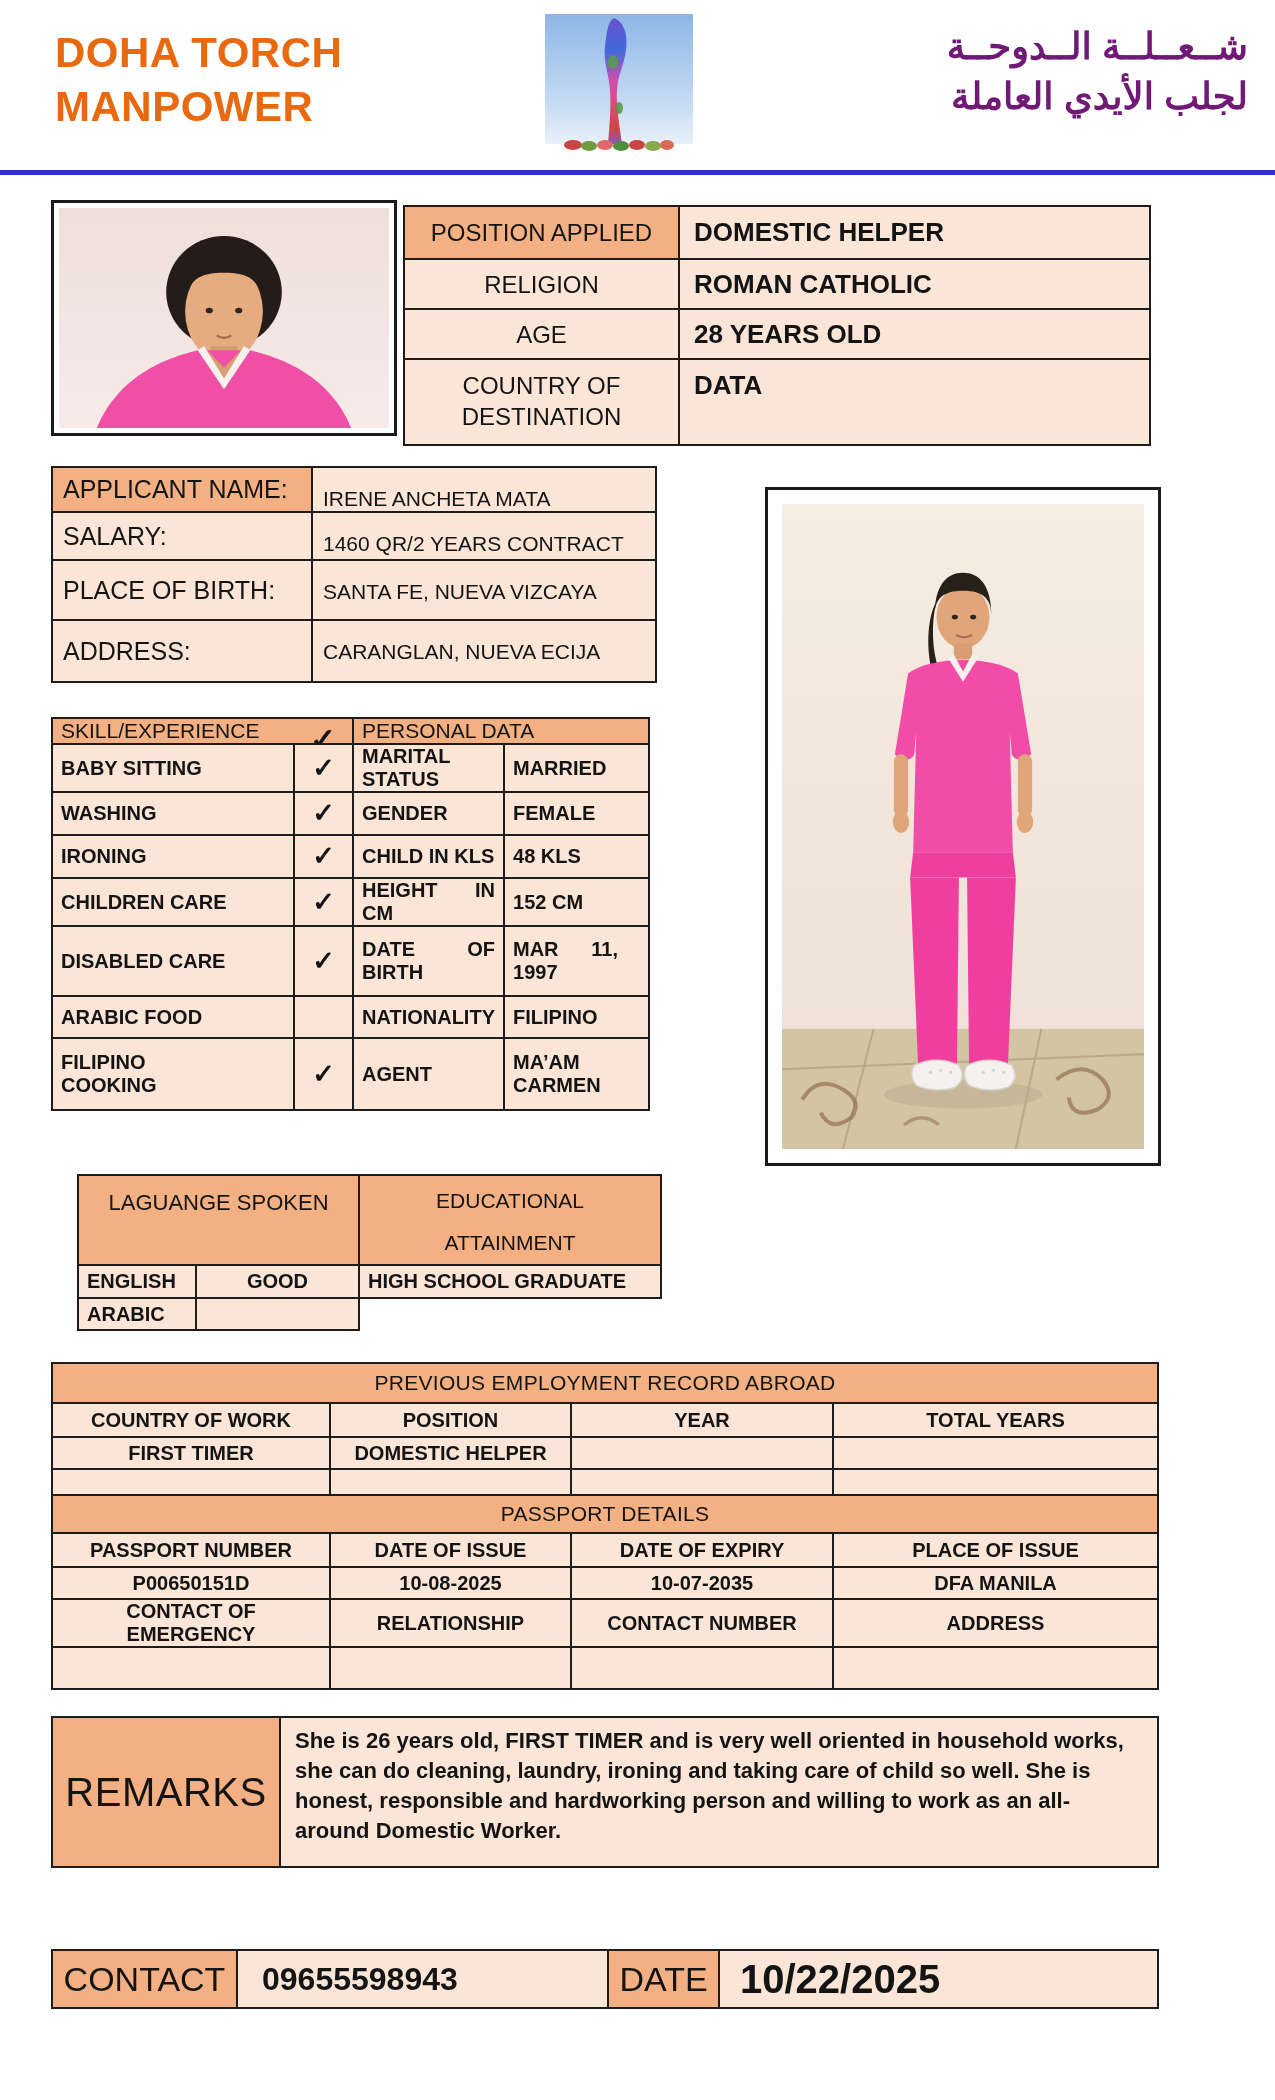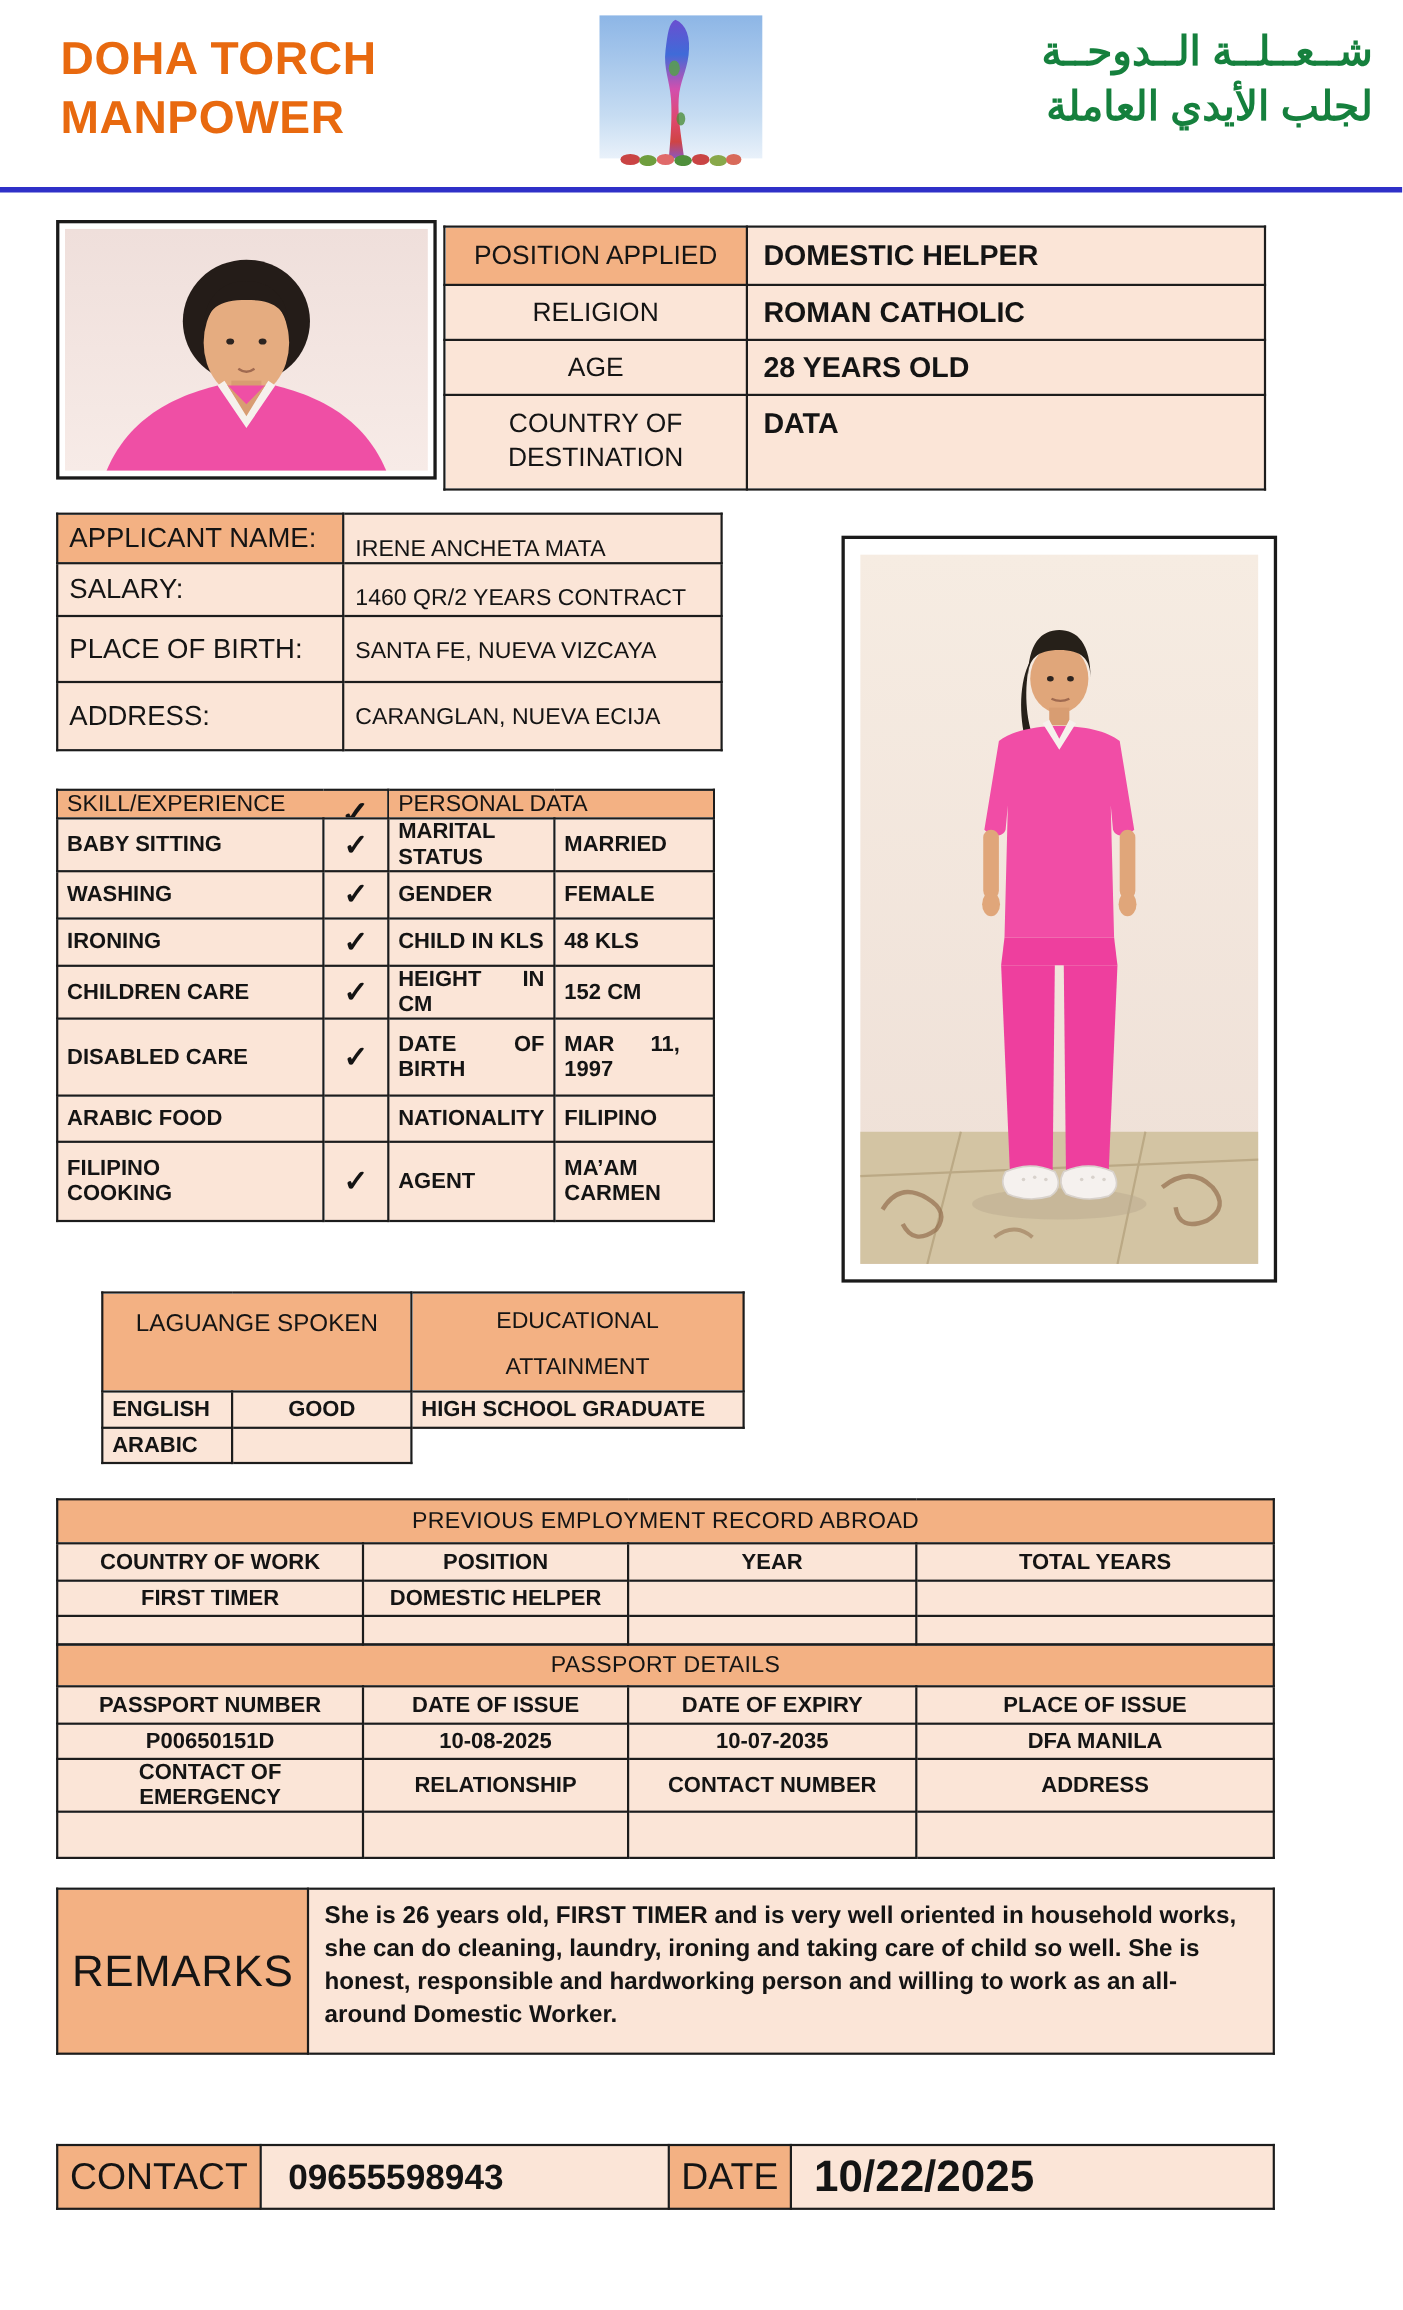--- a/index.html
+++ b/index.html
@@ -3,21 +3,21 @@
 <meta charset="utf-8">
 <style>
   html,body{margin:0;padding:0;background:#ffffff;}
   .page{position:relative;width:1275px;height:2100px;background:#fff;
         font-family:"Liberation Sans",sans-serif;color:#141414;overflow:hidden;}
   
   .company{position:absolute;left:55px;top:26px;font-size:42px;font-weight:bold;
            color:#e8690f;line-height:54px;letter-spacing:.5px;}
   .logo{position:absolute;left:523px;top:10px;width:188px;height:144px;}
   .arabic{position:absolute;right:27px;top:22px;width:520px;text-align:right;direction:rtl;
-          font-size:37px;font-weight:bold;color:#15803d;line-height:50px;}
+          font-size:37px;font-weight:bold;color:#701a75;line-height:50px;}
   .bluerule{position:absolute;left:0;top:170px;width:1275px;height:5px;background:#2f30c8;}
   
   .photo{position:absolute;border:3px solid #1a1a1a;background:#fff;}
   .photo-head{left:51px;top:200px;width:330px;height:220px;padding:5px;}
   .photo-body{left:765px;top:487px;width:362px;height:645px;padding:14px;}
   .photo svg{display:block;width:100%;height:100%;}
   
   table.tbl{border-collapse:collapse;table-layout:fixed;position:absolute;}
   table.tbl td{border:2px solid #1c1c1c;overflow:hidden;padding:0 8px;vertical-align:middle;}
   .hd{background:#f3b183;}
@@ -36,21 +36,21 @@
   .t-skill td{vertical-align:top;padding-top:7px;}
   .t-skill td.sh{font-size:21px;position:relative;}
   .t-skill td.sk{font-weight:bold;font-size:20px;}
   .t-skill td.ck{text-align:center;font-weight:bold;font-size:27px;padding:0;vertical-align:middle;line-height:1;}
   .t-skill td.pl{font-weight:bold;font-size:20px;text-align:justify;}
   .t-skill td.pv{font-weight:bold;font-size:20px;text-align:justify;}
   .hd-check{position:absolute;right:16px;top:2px;font-size:31px;font-weight:bold;}
   .narrow{display:inline-block;max-width:120px;}
   .tight{padding-right:30px !important;}
   
-  .t-lang{left:92px;top:1174px;width:583px;padding-left:48px;}
+  .t-lang{left:77px;top:1174px;width:583px;padding-left:48px;}
   .t-lang td.lh{font-size:22px;text-align:center;vertical-align:top;padding-top:14px;}
   .t-lang td.ah{font-size:21px;text-align:center;line-height:42px;padding-top:4px;vertical-align:top;}
   .t-lang td.lb{font-weight:bold;font-size:20px;}
   .t-lang td.lc{font-weight:bold;font-size:20px;text-align:center;}
   .blankcell{border:none !important;background:#fff;}
   
   .t-emp{left:51px;top:1362px;width:1106px;}
   .t-pass{left:51px;top:1494px;width:1106px;}
   .ttl{font-size:21px;text-align:center;letter-spacing:.3px;}
   .colh{font-weight:bold;font-size:20px;text-align:center;}

